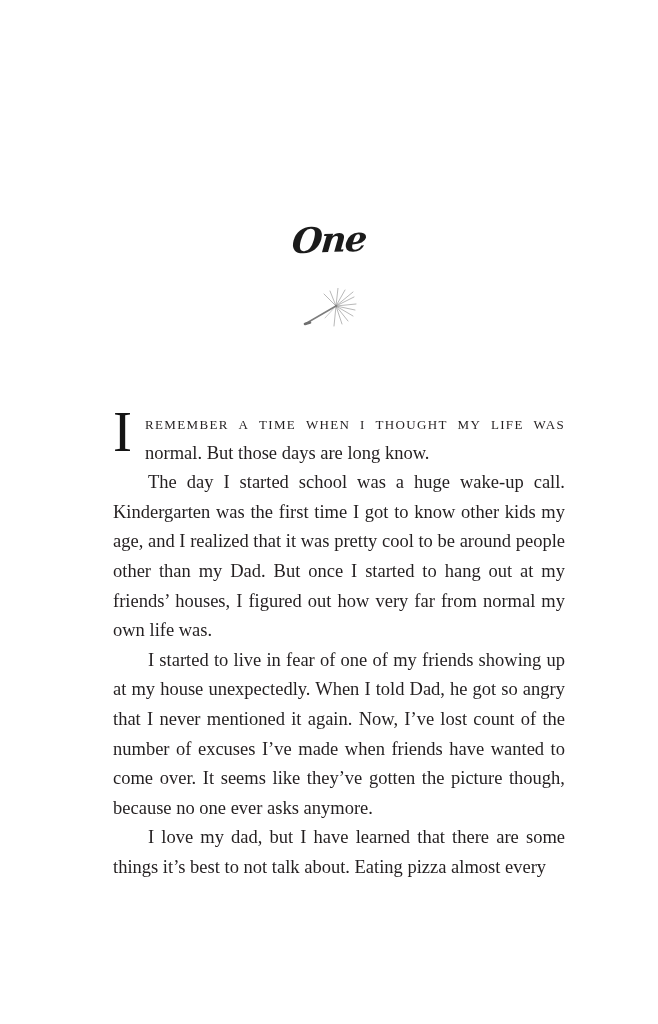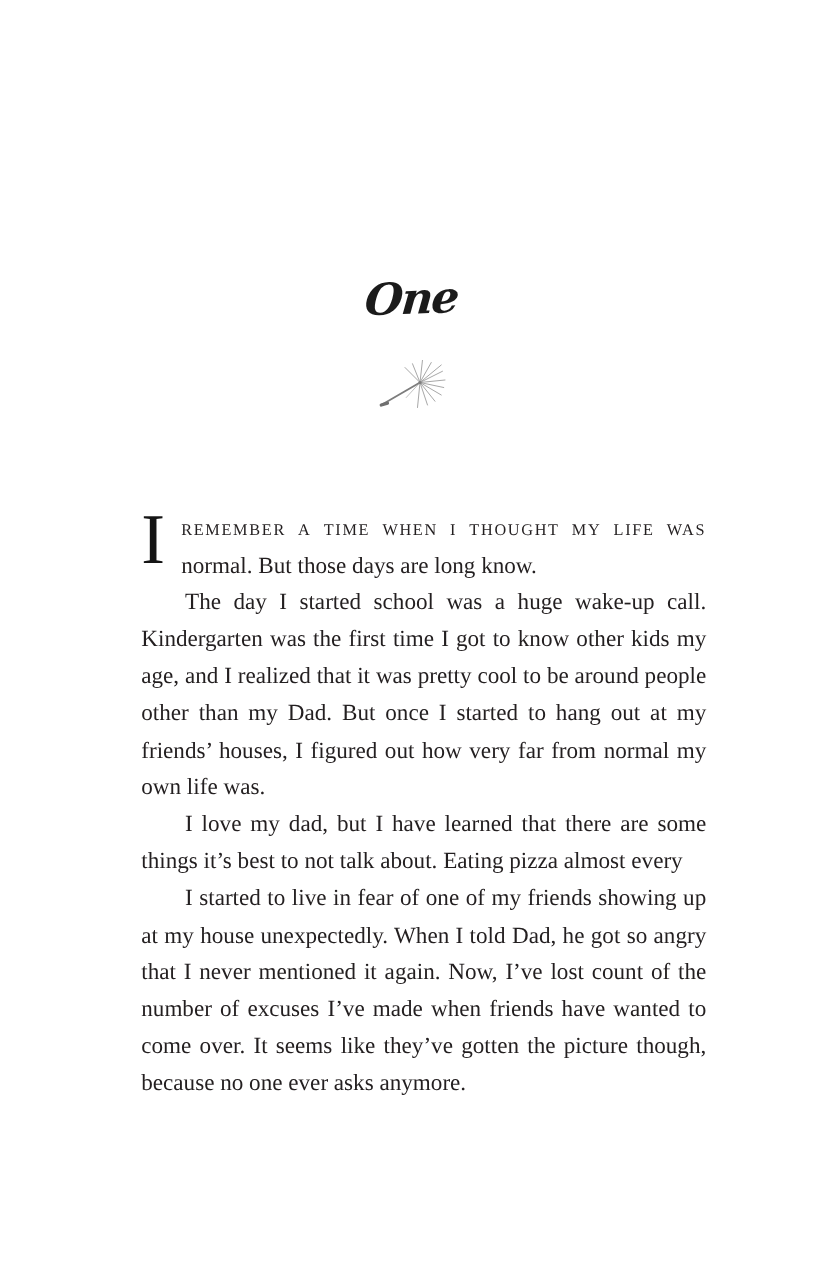--- a/index.html
+++ b/index.html
@@ -129,19 +129,19 @@
   </div>
 
   <div class="text-column">
 
     <p class="body-par first-par">
       <span class="drop-cap">I</span><span class="small-caps">remember a time when i thought my life was</span><span> normal. But those days are long know.</span>
     </p>
 
     <p class="body-par indent">The day I started school was a huge wake-up call. Kin­dergarten was the first time I got to know other kids my age, and I realized that it was pretty cool to be around people other than my Dad. But once I started to hang out at my friends’ houses, I figured out how very far from normal my own life was.</p>
 
+    <p class="body-par indent">I started to live in fear of one of my friends showing up at my house unexpectedly. When I told Dad, he got so angry that I never mentioned it again. Now, I’ve lost count of the number of excuses I’ve made when friends have wanted to come over. It seems like they’ve gotten the picture though, because no one ever asks anymore.</p>
+
     <p class="body-par indent">I love my dad, but I have learned that there are some things it’s best to not talk about. Eating pizza almost every</p>
-
-    <p class="body-par indent">I started to live in fear of one of my friends showing up at my house unexpectedly. When I told Dad, he got so angry that I never mentioned it again. Now, I’ve lost count of the number of excuses I’ve made when friends have wanted to come over. It seems like they’ve gotten the picture though, because no one ever asks anymore.</p>
 
   </div>
 
 </div>
 
 </body></html>

